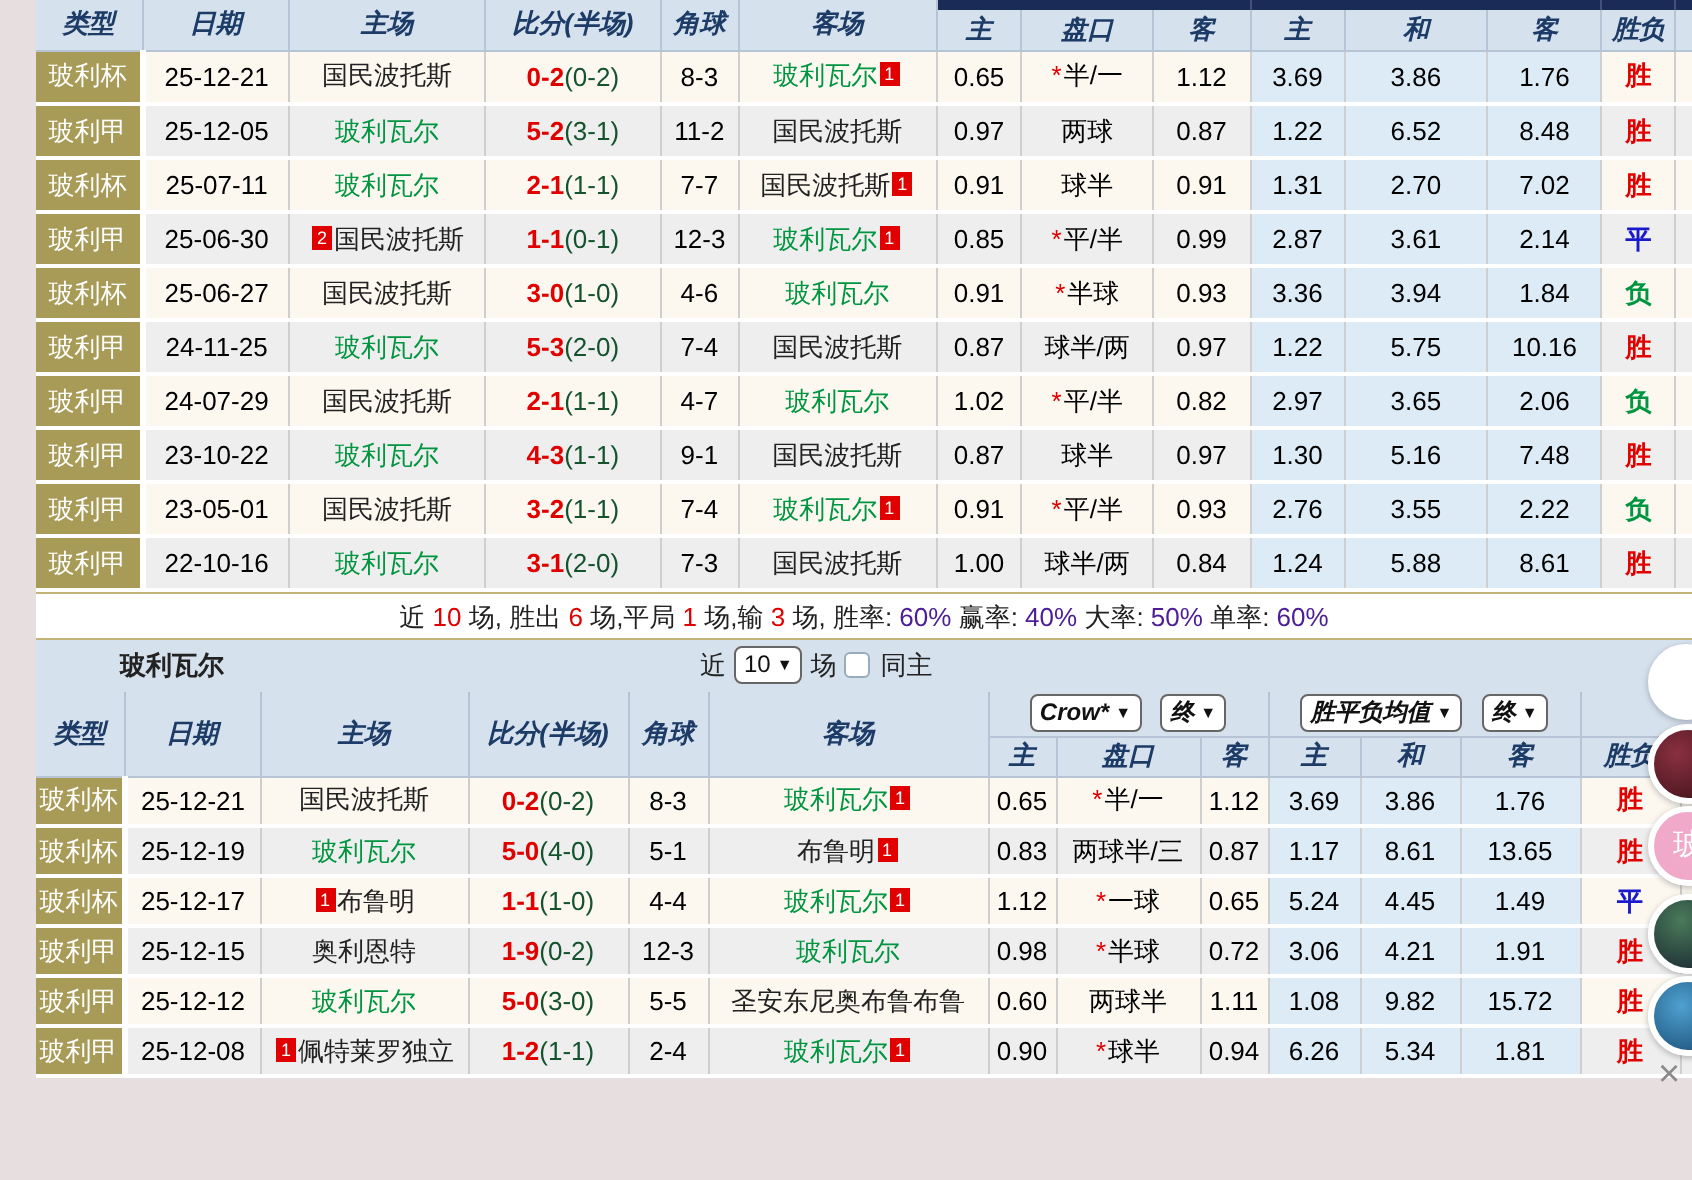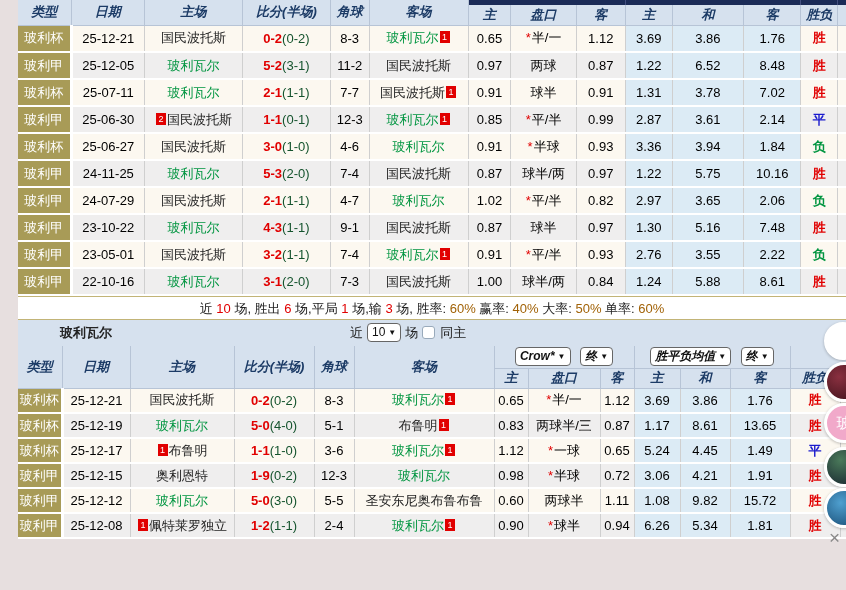--- a/index.html
+++ b/index.html
@@ -19,21 +19,21 @@
   tbody td.lg { background:#a89b57; color:#fff; border-right:3px solid #fff; }
   tbody td.eu { background:#dcebf5; }
   .green { color:#009540; } .blue { color:#1a1acd; } .red { color:#e10000; }
   td.green { color:#009540; font-weight:bold; } td.blue { color:#1a1acd; font-weight:bold; } td.red { color:#e10000; font-weight:bold; }
   .score-m { color:#e10000; font-weight:bold; } .score-h { color:#14532d; }
   .badge { display:inline-block; background:#e10000; color:#fff; font-size:9px; line-height:12px; width:10px; height:12px; text-align:center; margin:0 1px; vertical-align:2px; }
   .star { color:#e10000; margin-right:1px; }
   .team-g { color:#009540; } .team-k { color:#222; }
 
   #summary { width:828px; height:24px; line-height:23px; background:#fff; border-top:1px solid #c2b477; border-bottom:1px solid #c2b477; text-align:center; font-size:13px; color:#222; }
-  .sum-k { color:#222; } .sum-r { color:#e10000; } .sum-b { color:#a16207; }
+  .sum-k { color:#222; } .sum-r { color:#e10000; } .sum-b { color:#4c1d95; }
 
   #bar { width:828px; height:26px; background:#1b95da; color:#fff; display:flex; align-items:center; justify-content:center; font-size:13px; }
   #bar .title { font-weight:bold; font-size:14px; }
   .radio { display:inline-block; width:11px; height:11px; border-radius:50%; margin:0 4px 0 2px; vertical-align:-1px; }
   .radio.on { background:#fff; }
   .radio.off { border:2px solid #fff; width:11px; height:11px; background:transparent; }
 
   #filter { width:828px; height:26px; background:#d6e1ee; position:relative; font-size:13px; color:#222; }
   #filter .team { position:absolute; left:42px; top:4px; font-weight:bold; color:#222; }
   #filter .cluster { position:absolute; left:332px; top:3px; display:flex; align-items:center; gap:4px; }
@@ -140,21 +140,21 @@
             <td class="lg">玻利杯</td>
             <td>25-07-11</td>
             <td class="team"><span class="team-g">玻利瓦尔</span></td>
             <td><span class="score-m">2-1</span><span class="score-h">(1-1)</span></td>
             <td>7-7</td>
             <td class="team"><span class="team-k">国民波托斯</span><span class="badge">1</span></td>
             <td class="ah">0.91</td>
             <td class="ah"><span>球半</span></td>
             <td class="ah">0.91</td>
             <td class="eu">1.31</td>
-            <td class="eu">3.78</td>
+            <td class="eu">2.70</td>
             <td class="eu">7.02</td>
             <td class="red">胜</td>
             <td class="green">输</td>
           </tr>
           <tr class="row-even">
             <td class="lg">玻利甲</td>
             <td>25-06-30</td>
             <td class="team"><span class="badge">2</span><span class="team-k">国民波托斯</span></td>
             <td><span class="score-m">1-1</span><span class="score-h">(0-1)</span></td>
             <td>12-3</td>
@@ -358,21 +358,21 @@
             <td class="eu">8.61</td>
             <td class="eu">13.65</td>
             <td class="red">胜</td>
             <td></td>
           </tr>
           <tr class="row-odd">
             <td class="lg">玻利杯</td>
             <td>25-12-17</td>
             <td class="team"><span class="badge">1</span><span class="team-k">布鲁明</span></td>
             <td><span class="score-m">1-1</span><span class="score-h">(1-0)</span></td>
-            <td>3-6</td>
+            <td>4-4</td>
             <td class="team"><span class="team-g">玻利瓦尔</span><span class="badge">1</span></td>
             <td class="ah">1.12</td>
             <td class="ah"><span class="star">*</span><span>一球</span></td>
             <td class="ah">0.65</td>
             <td class="eu">5.24</td>
             <td class="eu">4.45</td>
             <td class="eu">1.49</td>
             <td class="blue">平</td>
             <td></td>
           </tr>

